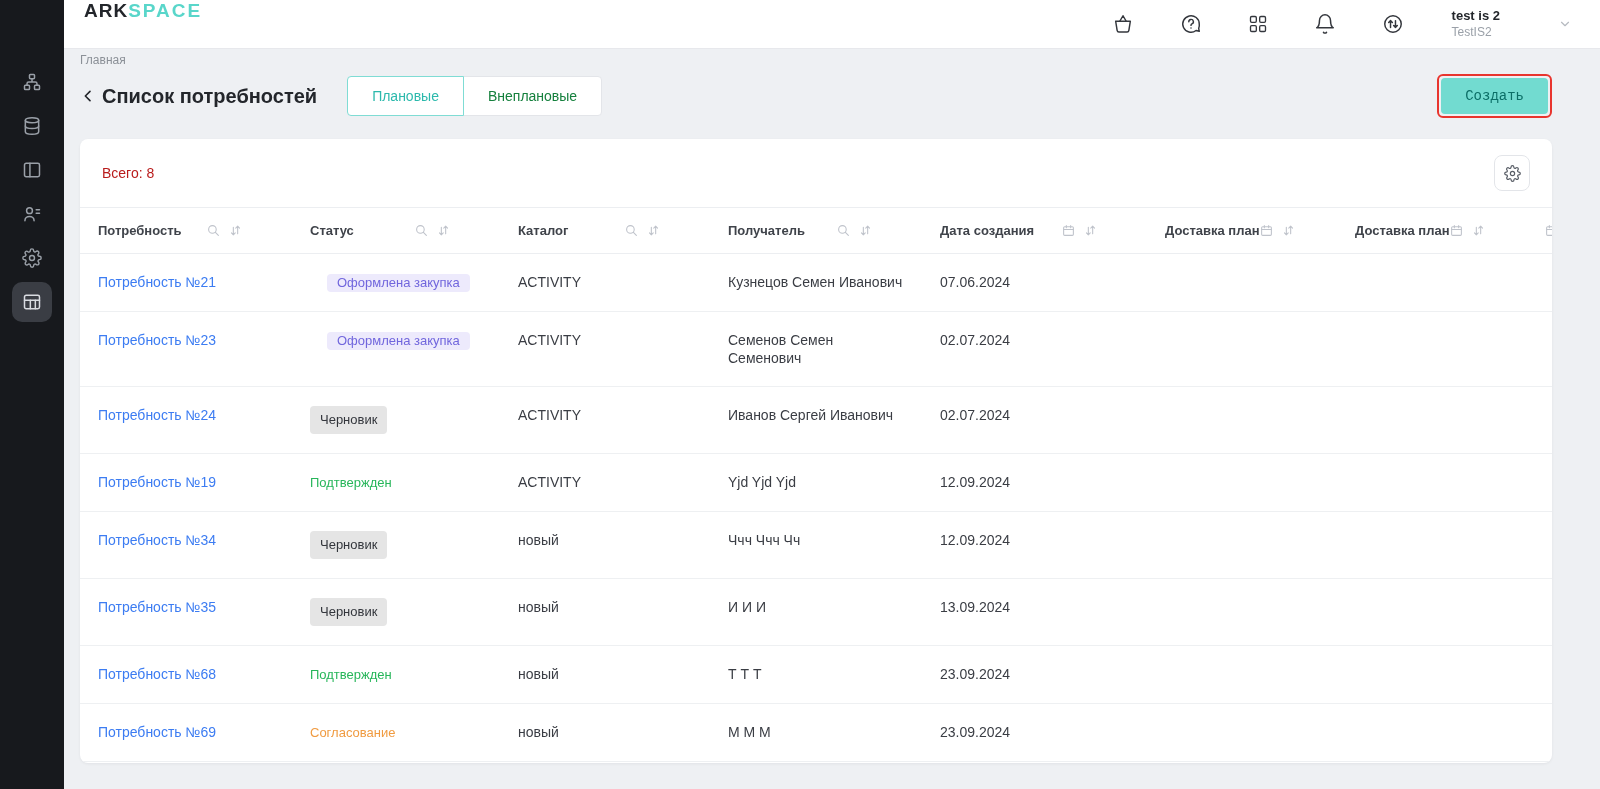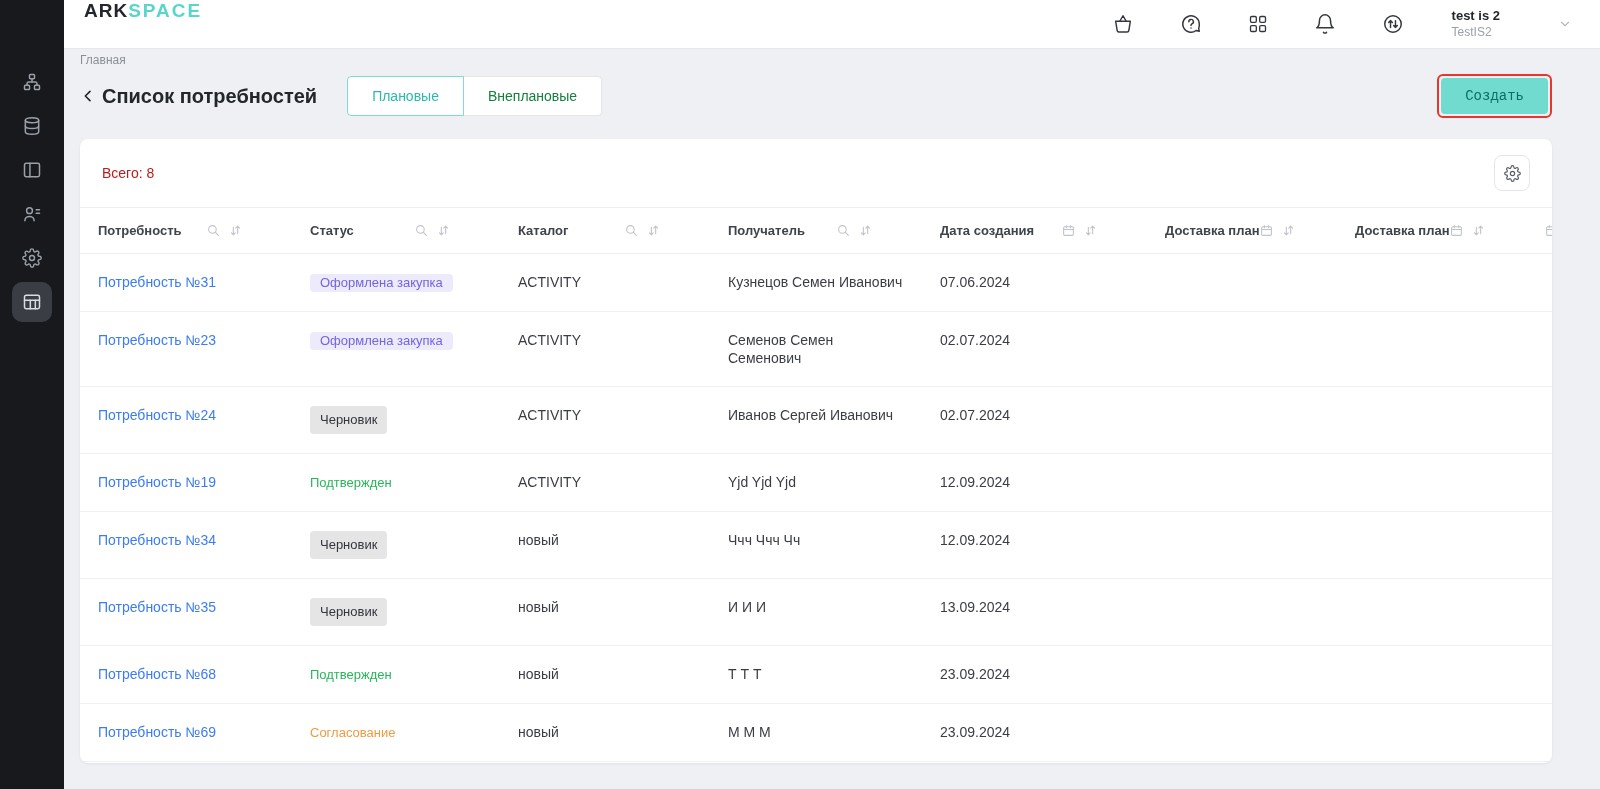--- a/index.html
+++ b/index.html
@@ -54,21 +54,21 @@
   thead th { border-top:1px solid #eceef1; border-bottom:1px solid #eceef1; padding:15px 50px 15px 18px; text-align:center; }
   .th-wrap { display:flex; align-items:center; justify-content:space-between; }
   .th-wrap.no-label { justify-content:flex-start; }
   .th-label { font-size:13px; font-weight:bold; color:#3f434a; white-space:nowrap; }
   .th-icons { display:flex; align-items:center; gap:9px; color:#bfc3cb; }
   .th-icons .icon { display:flex; cursor:pointer; }
 
   tbody td { border-bottom:1px solid #eef0f2; padding:19px 12px 19px 18px; vertical-align:top; font-size:14px; color:#3a3d44; line-height:18px; }
   .row-link { color:#3c7cf2; text-decoration:none; white-space:nowrap; }
   .status { font-size:13px; white-space:nowrap; }
-  .badge-purple { background:#edeafc; color:#7166dd; padding:0 10px; border-radius:4px; display:inline-block; }
+  .badge-purple { background:#edeafc; color:#7166dd; padding:0 10px; border-radius:4px; display:inline-block;margin-left:17px; }
   .badge-gray { background:#e5e5e5; color:#33363c; padding:5px 10px; border-radius:4px; display:inline-block; }
   .text-green { color:#27b65a; }
   .text-orange { color:#f09b41; }
   .recipient { display:inline-block; max-width:175px; }
   .icon svg { display:block; }
 </style>
 </head>
 <body>
 
 <div class="app">
@@ -386,21 +386,21 @@
                             <line x1="16" y1="3" x2="16" y2="7"></line>
                           </svg>
                         </span>
                       </span>
                     </div>
                   </th>
                 </tr>
             </thead>
             <tbody>
                 <tr>
-                  <td><a href="#" class="row-link">Потребность №31</a></td>
+                  <td><a href="#" class="row-link">Потребность №21</a></td>
                   <td><span class="status badge-purple">Оформлена закупка</span></td>
                   <td><span>ACTIVITY</span></td>
                   <td><span class="recipient">Кузнецов Семен Иванович</span></td>
                   <td><span>07.06.2024</span></td>
                   <td><span></span></td>
                   <td><span></span></td>
                   <td><span></span></td>
                 </tr>
                 <tr>
                   <td><a href="#" class="row-link">Потребность №23</a></td>

